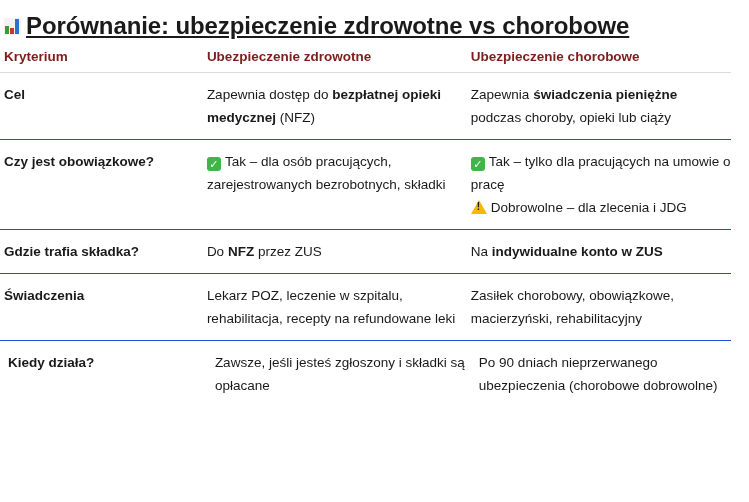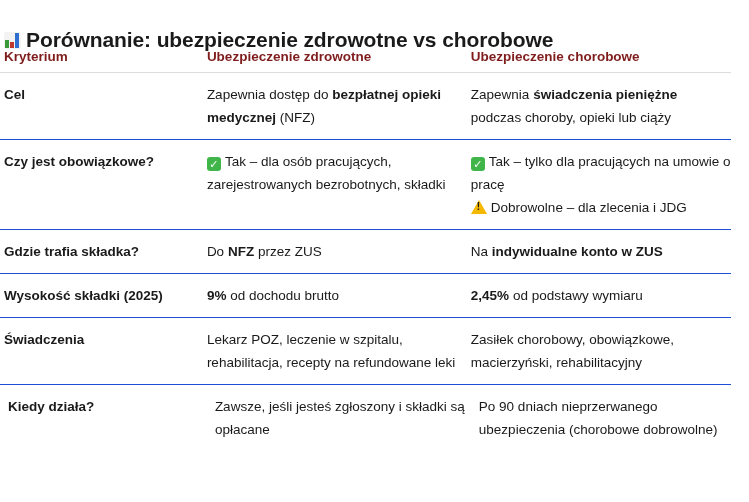--- a/index.html
+++ b/index.html
@@ -11,27 +11,28 @@
       width: 749px;
       height: 502px;
       overflow: hidden;
       font-family: "Liberation Sans", "DejaVu Sans", sans-serif;
       color: #1a1a1a;
       position: relative;
     }
     .title {
       position: absolute;
       left: 4px;
-      top: 28px;
-      font-size: 21px;
+      top: 12px;
+      font-size: 24px;
       font-weight: 600;
       letter-spacing: -0.1px;
       display: flex;
       align-items: center;
       white-space: nowrap;
+      text-decoration: underline;
     }
     .chart-icon {
       width: 17px;
       height: 17px;
       margin-right: 5px;
       position: relative;
       display: inline-block;
       background: #f3f3f3;
       border-radius: 2px;
     }
@@ -159,29 +160,20 @@
     <tr>
       <td class="c1">Gdzie trafia składka?</td>
       <td class="c2">
         <span>Do </span><b>NFZ</b><span> przez ZUS</span>
       </td>
       <td class="c3">
         <span>Na </span><b>indywidualne konto w ZUS</b><span></span>
       </td>
     </tr>
 
-    <tr>
-      <td class="c1">Wysokość składki (2025)</td>
-      <td class="c2">
-        <b>9%</b><span> od dochodu brutto</span>
-      </td>
-      <td class="c3">
-        <b>2,45%</b><span> od podstawy wymiaru</span>
-      </td>
-    </tr>
 
     <tr>
       <td class="c1">Świadczenia</td>
       <td class="c2">Lekarz POZ, leczenie w szpitalu, rehabilitacja, recepty na refundowane leki</td>
       <td class="c3">Zasiłek chorobowy, obowiązkowe, macierzyński, rehabilitacyjny</td>
     </tr>
 
     <tr>
       <td class="c1">Kiedy działa?</td>
       <td class="c2">Zawsze, jeśli jesteś zgłoszony i składki są opłacane</td>

